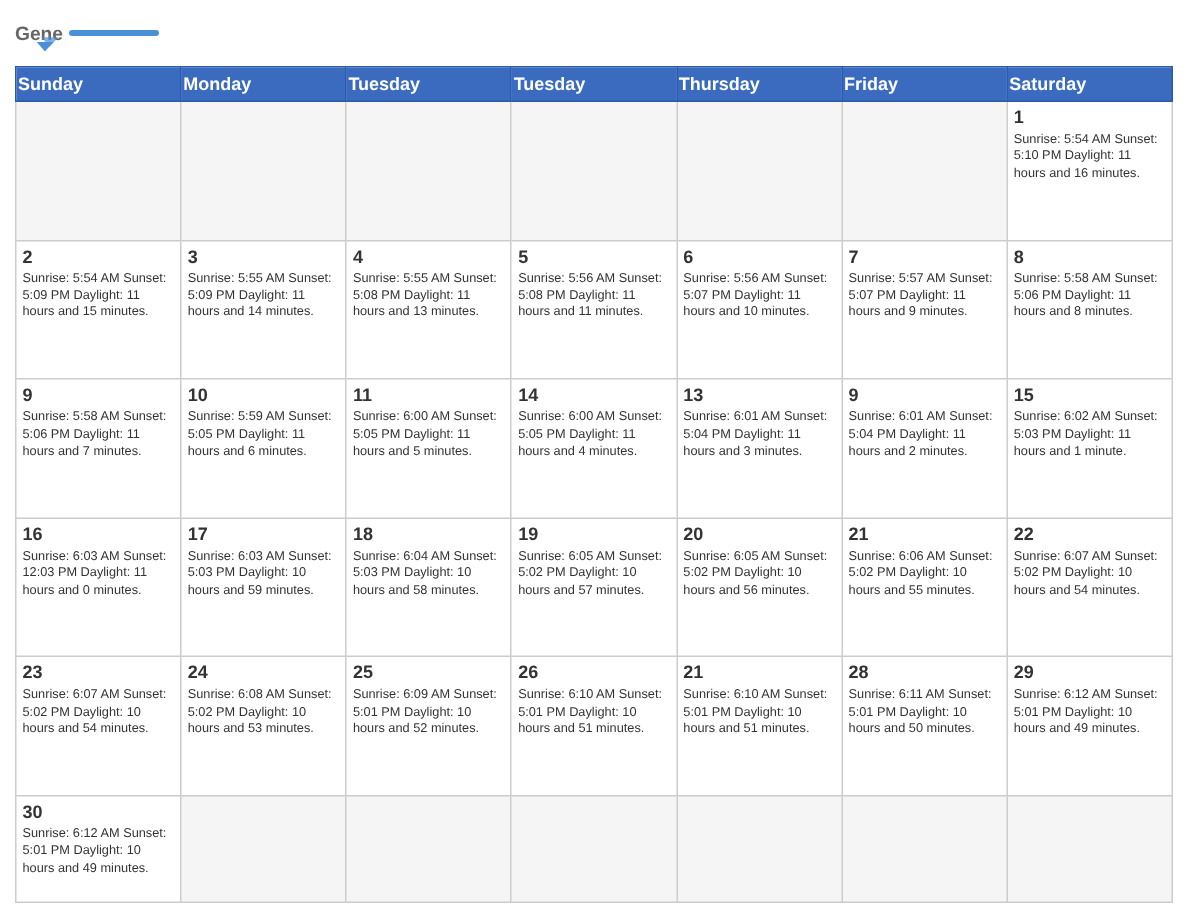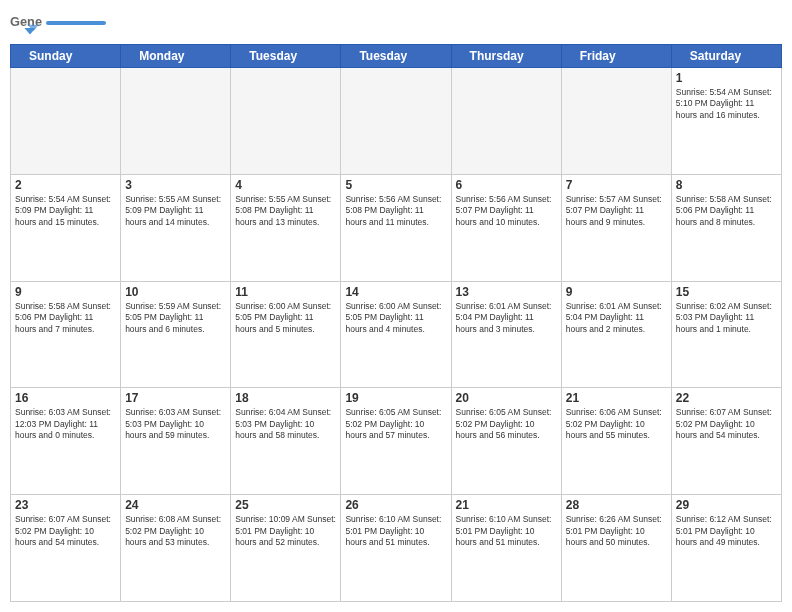--- a/index.html
+++ b/index.html
@@ -50,21 +50,21 @@
       border: 1px solid #ccc;
       border-collapse: collapse;
       width: 100%;
       table-layout: fixed;
     }
     .cal-header-row th {
       background: #3a6bbf;
       color: white;
       font-size: 12px;
       font-weight: bold;
-      padding: 4px 18px;
+      padding: 4px 1px;
       border: 1px solid #2a5aaf;
       text-align: left;
     }
     .cal-row td {
       border: 1px solid #ccc;
       vertical-align: top;
       padding: 3px 4px;
       font-size: 9px;
       color: #333;
       height: 78px;
@@ -282,44 +282,58 @@
 Daylight: 10 hours and 54 minutes.</div>
           </td>
           <td>
             <span class="date-num">24</span>
             <div class="cell-info">Sunrise: 6:08 AM
 Sunset: 5:02 PM
 Daylight: 10 hours and 53 minutes.</div>
           </td>
           <td>
             <span class="date-num">25</span>
-            <div class="cell-info">Sunrise: 10:09 AM
+            <div class="cell-info">Sunrise: 6:09 AM
 Sunset: 5:01 PM
 Daylight: 10 hours and 52 minutes.</div>
           </td>
           <td>
             <span class="date-num">26</span>
             <div class="cell-info">Sunrise: 6:10 AM
 Sunset: 5:01 PM
 Daylight: 10 hours and 51 minutes.</div>
           </td>
           <td>
             <span class="date-num">21</span>
             <div class="cell-info">Sunrise: 6:10 AM
 Sunset: 5:01 PM
 Daylight: 10 hours and 51 minutes.</div>
           </td>
           <td>
             <span class="date-num">28</span>
-            <div class="cell-info">Sunrise: 6:26 AM
+            <div class="cell-info">Sunrise: 6:11 AM
 Sunset: 5:01 PM
 Daylight: 10 hours and 50 minutes.</div>
           </td>
           <td>
             <span class="date-num">29</span>
             <div class="cell-info">Sunrise: 6:12 AM
 Sunset: 5:01 PM
 Daylight: 10 hours and 49 minutes.</div>
           </td>
+        </tr>
+        <tr class="cal-row last-row">
+          <td>
+            <span class="date-num">30</span>
+            <div class="cell-info">Sunrise: 6:12 AM
+Sunset: 5:01 PM
+Daylight: 10 hours and 49 minutes.</div>
+          </td>
+          <td class="empty"></td>
+          <td class="empty"></td>
+          <td class="empty"></td>
+          <td class="empty"></td>
+          <td class="empty"></td>
+          <td class="empty"></td>
         </tr>
       </tbody>
   </table>
 </div>
 
 </body></html>

